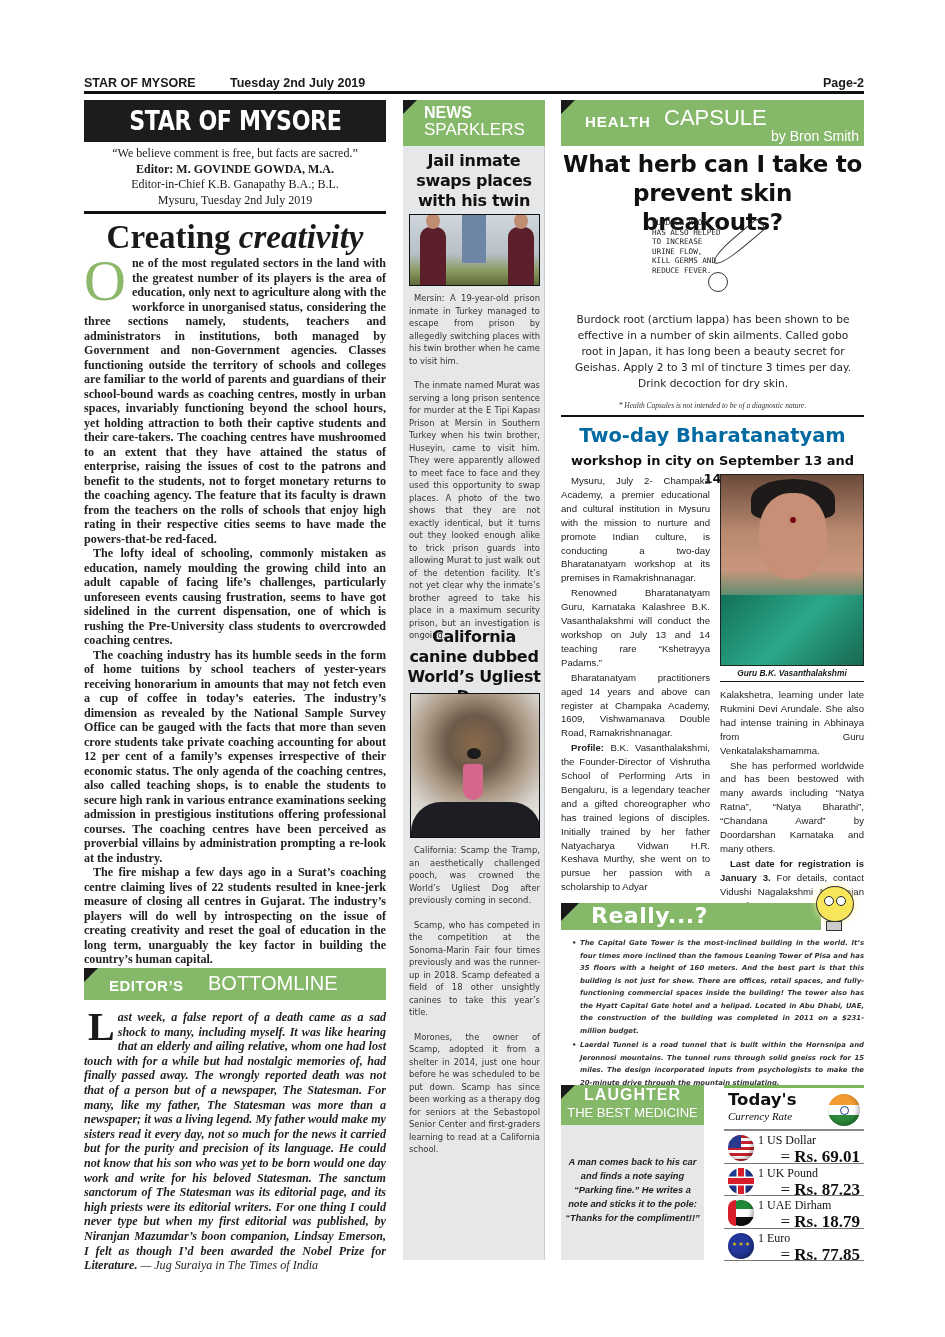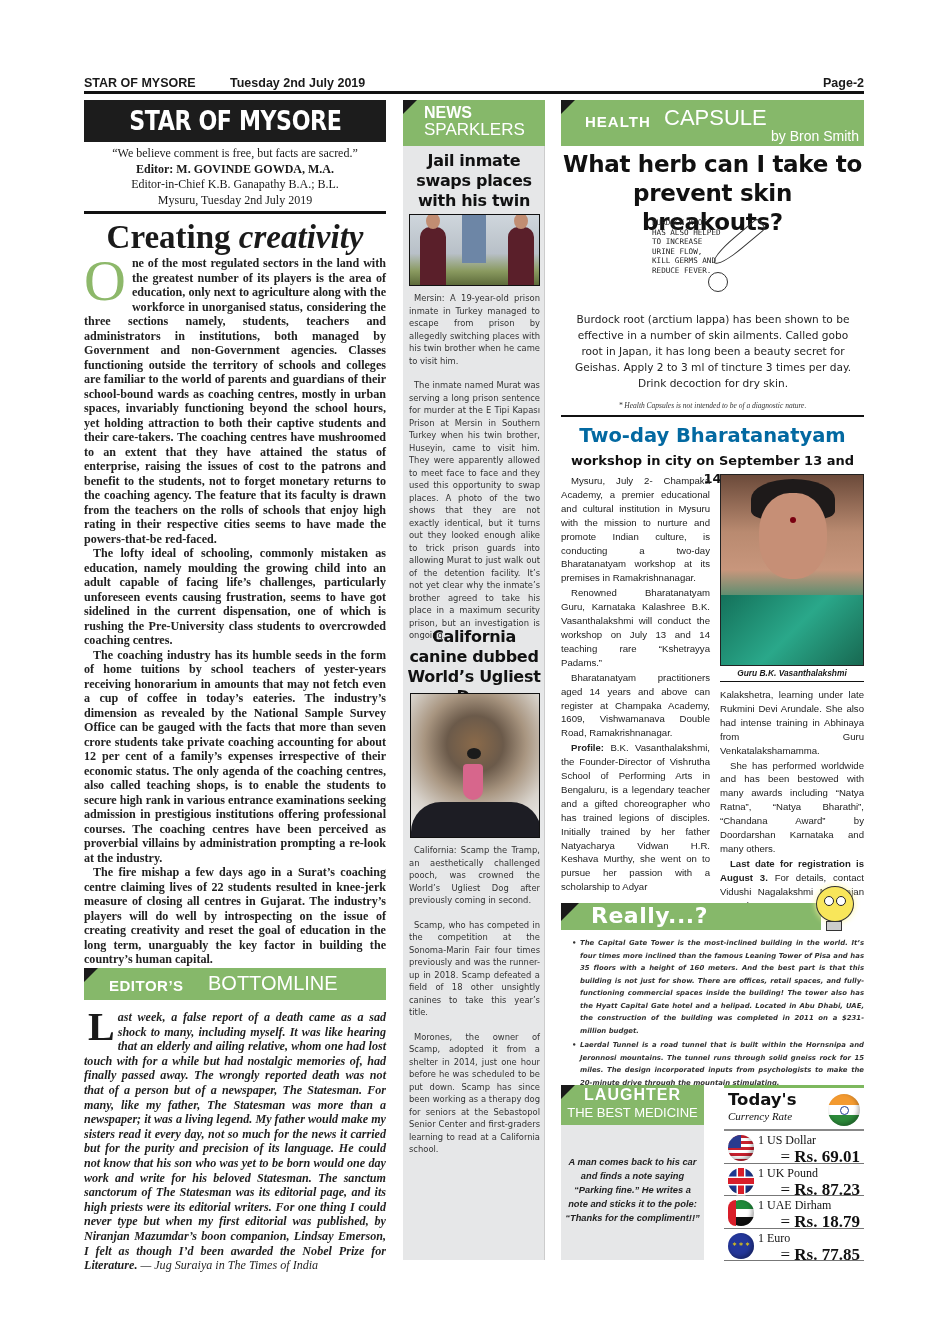--- a/index.html
+++ b/index.html
@@ -221,21 +221,21 @@
 <div class="abs photo-guru">
   <div class="guru-hair"></div>
   <div class="guru-face"></div>
   <div class="guru-bindi"></div>
   <div class="guru-saree"></div>
 </div>
 <div class="abs guru-cap">Guru B.K. Vasanthalakshmi</div>
 <div class="abs bh-col bh-right">
   <p style="text-indent:0;">Kalakshetra, learning under late Rukmini Devi Arundale. She also had intense training in Abhinaya from Guru Venkatalakshamamma.</p>
   <p>She has performed worldwide and has been bestowed with many awards including “Natya Ratna”, “Natya Bharathi”, “Chandana Award” by Doordarshan Karnataka and many others.</p>
-  <p><b>Last date for registration is August 3.</b><span> For details, contact Vidushi Nagalakshmi Nagarajan on Mob: 99801-34090.</span></p>
+  <p><b>Last date for registration is January 3.</b><span> For details, contact Vidushi Nagalakshmi Nagarajan on Mob: 99801-34090.</span></p>
 </div>
 
 <div class="abs gbar re-bar">
   <span class="tri" style="border-top-width:18px; border-right-width:18px;"></span>
   <span class="t">Really...?</span>
 </div>
 <div class="abs mascot">
   <div class="b"></div>
   <div class="e1"></div>
   <div class="e2"></div>

